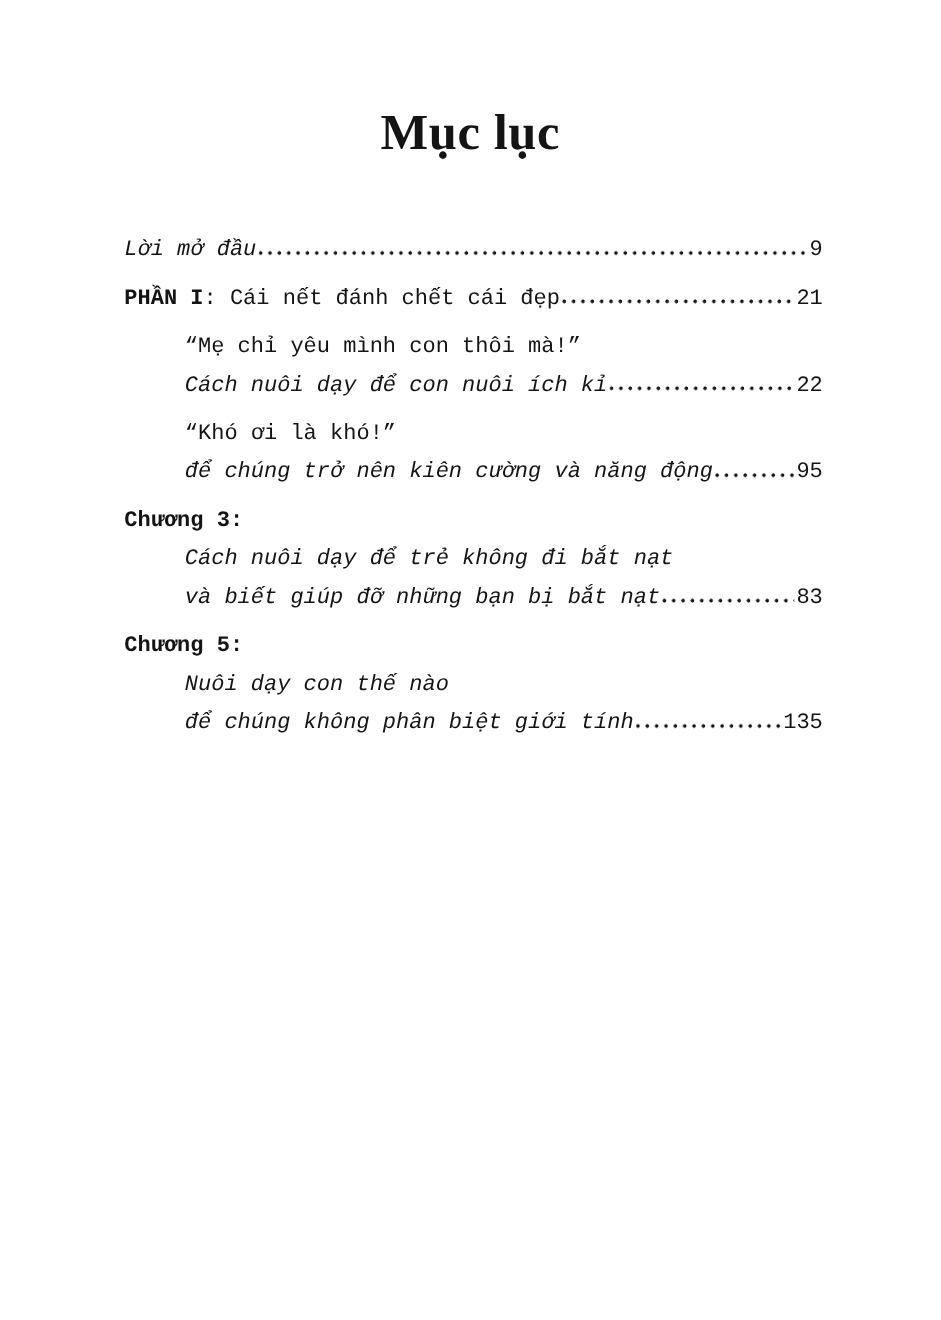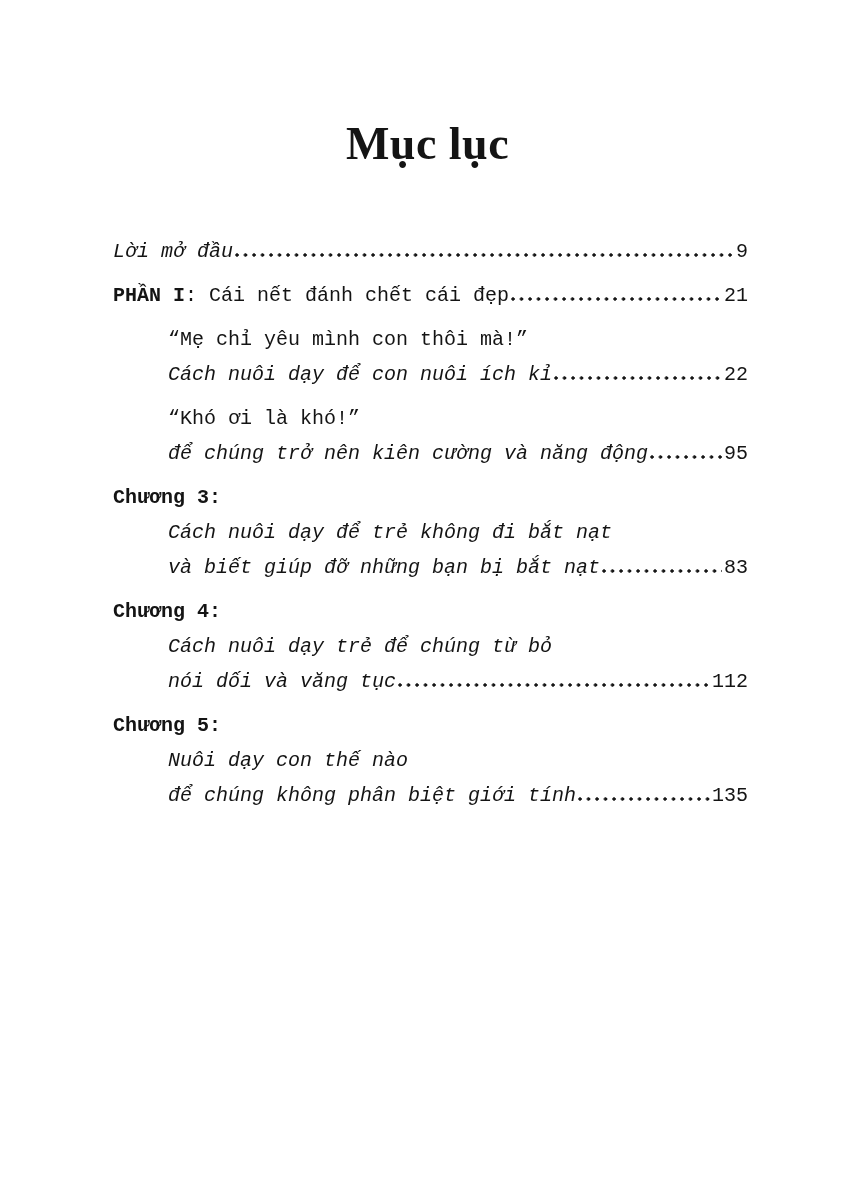--- a/index.html
+++ b/index.html
@@ -8,21 +8,21 @@
     width: 855px;
     height: 1200px;
     background: #ffffff;
     color: #141414;
     font-family: "Liberation Serif", serif;
     overflow: hidden;
     box-sizing: border-box;
   }
   .title {
     margin: 0;
-    padding-top: 116px;
+    padding-top: 92px;
     text-align: center;
     font-size: 46px;
     line-height: 56px;
     font-weight: 700;
     letter-spacing: 0.5px;
   }
   .toc {
     margin: 62px 107px 0 113px;
     font-size: 20px;
     font-family: Liberation Mono, monospace;
@@ -104,31 +104,20 @@
         <div class="row indent">
           <span class="lbl-italic">Cách nuôi dạy để trẻ không đi bắt nạt</span>
         </div>
         <div class="row indent">
           <span class="lbl-italic">và biết giúp đỡ những bạn bị bắt nạt</span>
           <span class="dots"></span>
           <span class="pagenum">83</span>
         </div>
       </div>
       <div class="entry">
-        <div class="chapter-heading">Chương 4:</div>
-        <div class="row indent">
-          <span class="lbl-italic">Cách nuôi dạy trẻ để chúng từ bỏ</span>
-        </div>
-        <div class="row indent">
-          <span class="lbl-italic">nói dối và văng tục</span>
-          <span class="dots"></span>
-          <span class="pagenum">112</span>
-        </div>
-      </div>
-      <div class="entry">
         <div class="chapter-heading">Chương 5:</div>
         <div class="row indent">
           <span class="lbl-italic">Nuôi dạy con thế nào</span>
         </div>
         <div class="row indent">
           <span class="lbl-italic">để chúng không phân biệt giới tính</span>
           <span class="dots"></span>
           <span class="pagenum">135</span>
         </div>
       </div>

